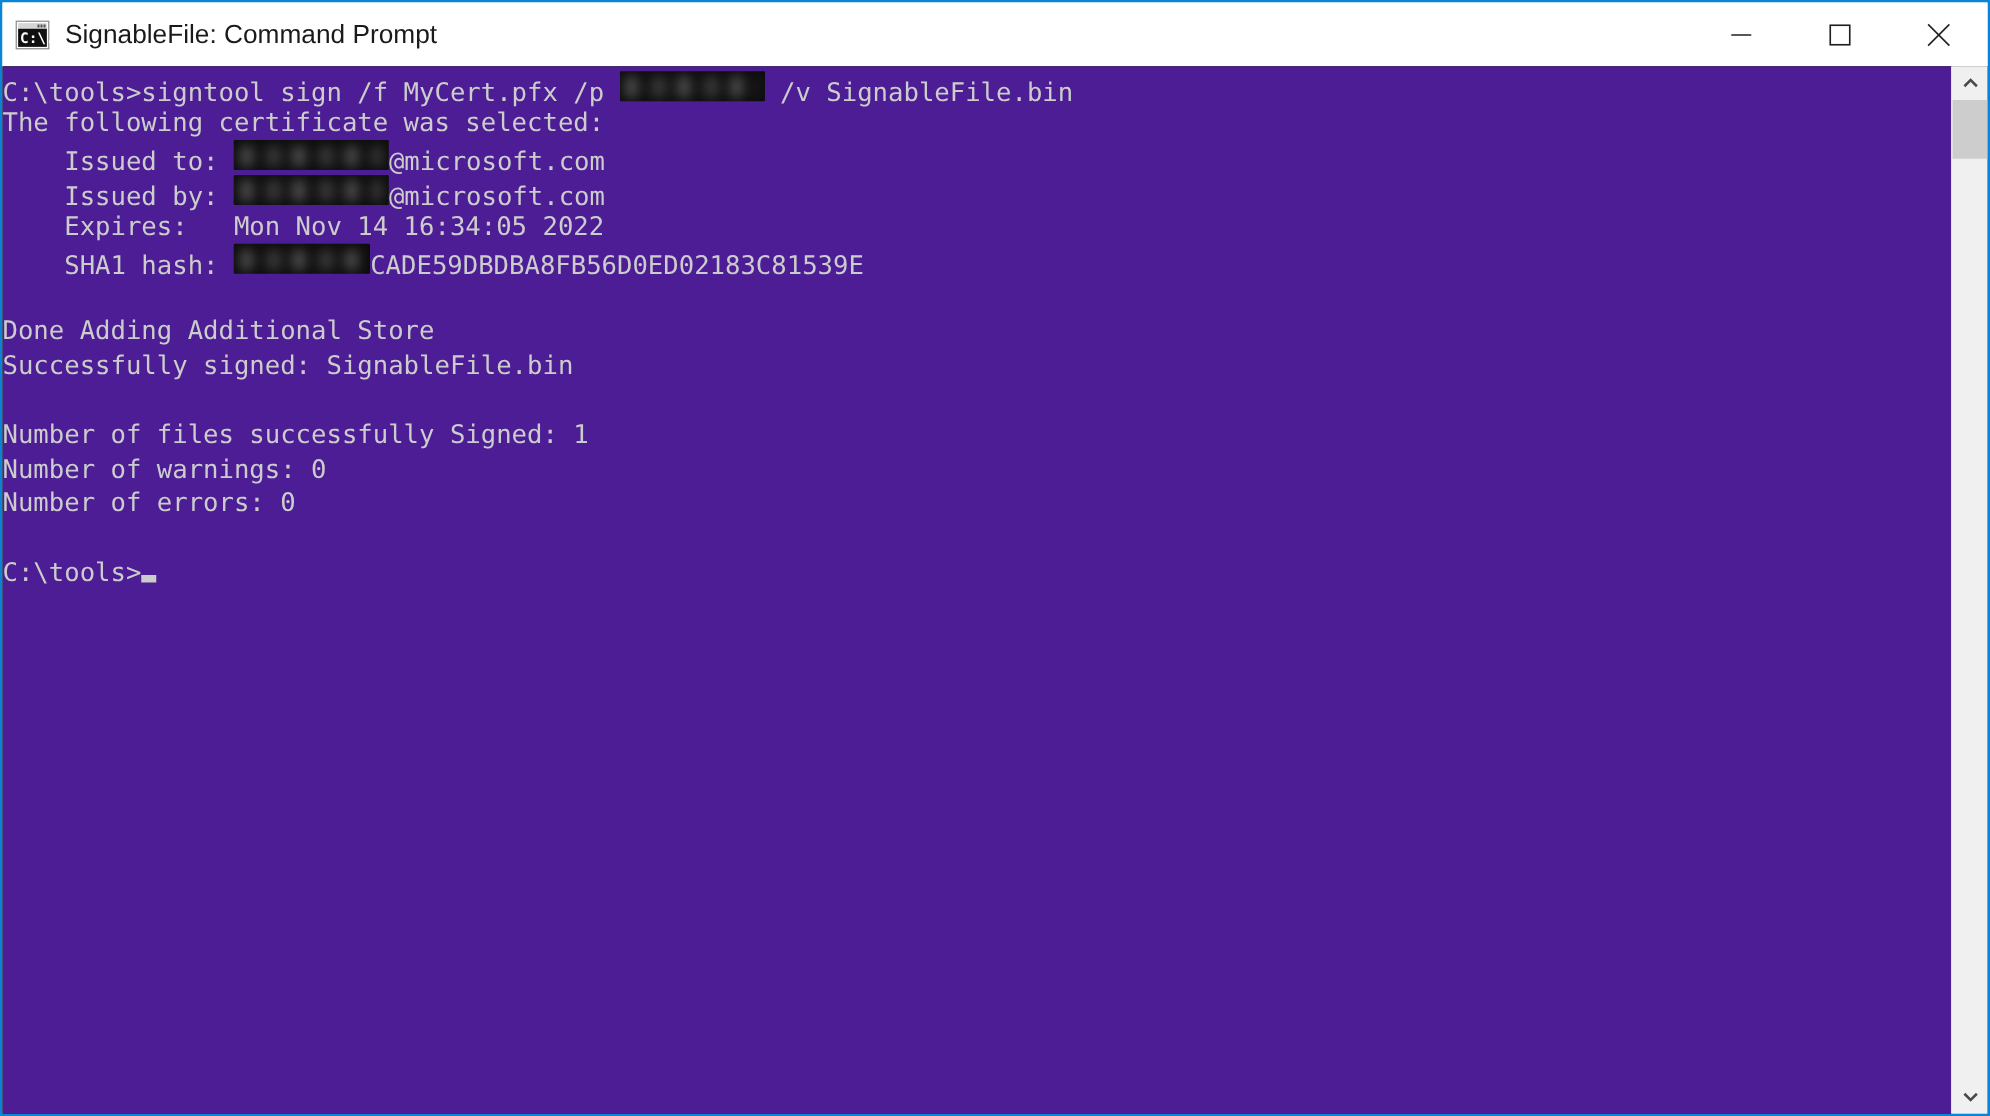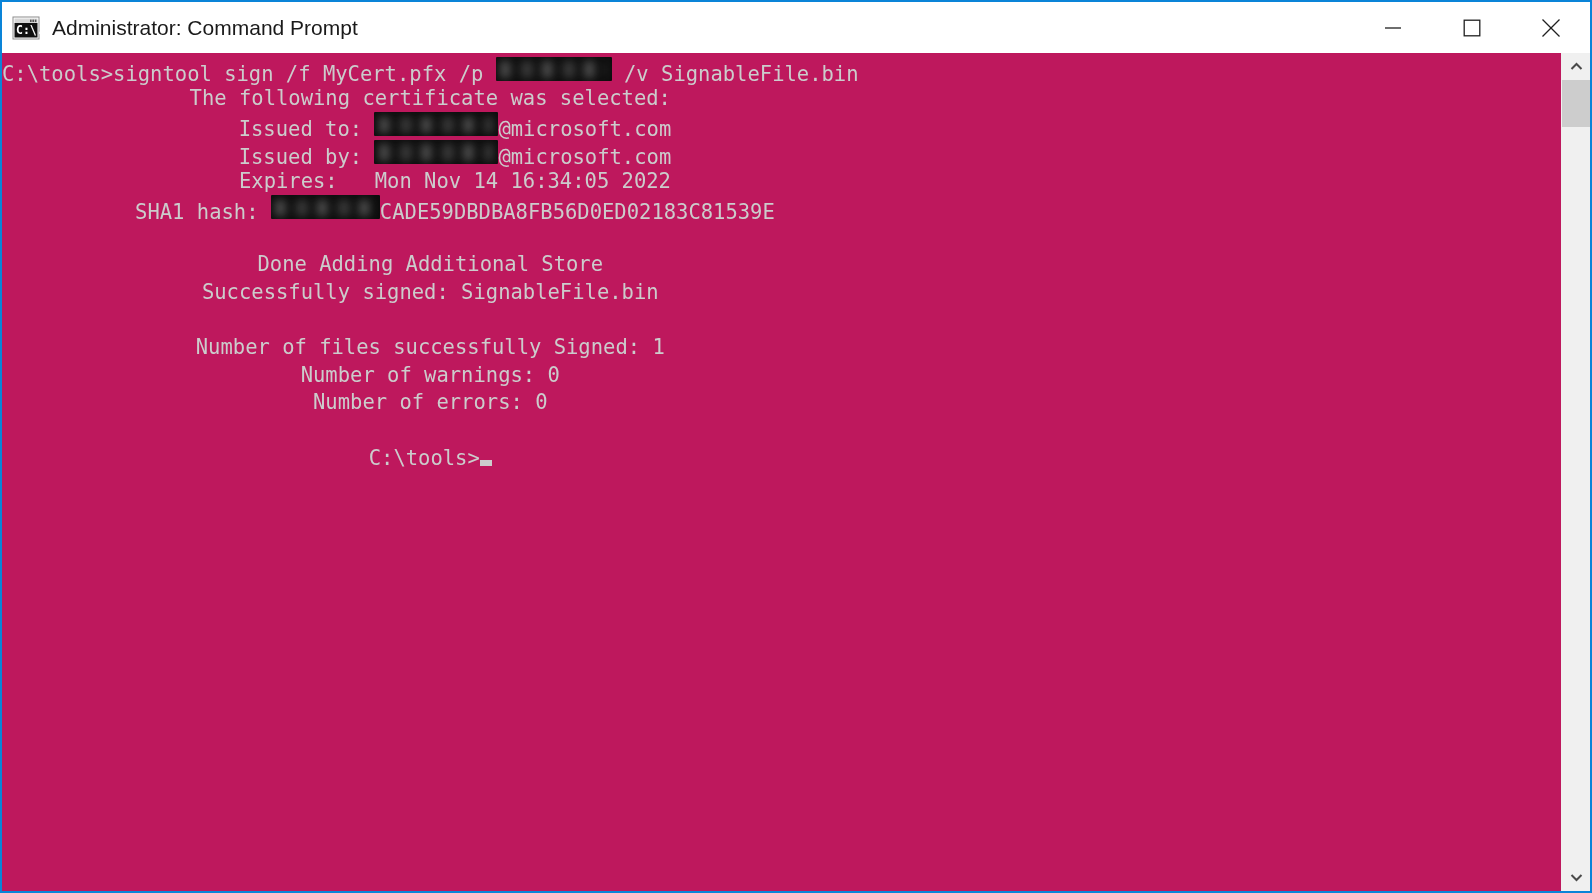--- a/index.html
+++ b/index.html
@@ -87,24 +87,23 @@
     display: flex;
     flex-direction: row;
     background: #000000;
     overflow: hidden;
   }
 
   
   #console {
     position: relative;
     flex: 1 1 auto;
-    background: #be185d;
+    background: #4c1d95;
     overflow: hidden;
     padding: 0;
-    text-align: center;
   }
   #console-lines {
     position: absolute;
     left: 0;
     top: 4px;
     font-family: "DejaVu Sans Mono", monospace;
     font-size: 20.5px;
     line-height: 27.7px;
     color: #cccccc;
     white-space: pre;
@@ -202,21 +201,21 @@
         <svg class="console-icon" viewBox="0 0 28 26" xmlns="http://www.w3.org/2000/svg">
           <rect x="1" y="2" width="26" height="22" fill="#ffffff" stroke="#8c8c8c" stroke-width="1"></rect>
           <rect x="2.5" y="3.5" width="23" height="4.5" fill="#d6d6d6"></rect>
           <rect x="18" y="4.6" width="1.6" height="2.4" fill="#555555"></rect>
           <rect x="20.4" y="4.6" width="1.6" height="2.4" fill="#555555"></rect>
           <rect x="22.8" y="4.6" width="1.6" height="2.4" fill="#555555"></rect>
           <rect x="2.5" y="8" width="23" height="14.5" fill="#101010"></rect>
           <text x="4" y="19.2" font-family="DejaVu Sans Mono, monospace" font-size="11.5" font-weight="bold" fill="#ffffff">C:\.</text>
         </svg>
       </span>
-      <span id="title-text">Administrator: Command Prompt</span>
+      <span id="title-text">SignableFile: Command Prompt</span>
     </div>
 
     <div id="titlebar-buttons">
       <button class="win-btn">
         <span>
           <svg width="18" height="12" viewBox="0 0 18 12" xmlns="http://www.w3.org/2000/svg">
             <line x1="1" y1="6" x2="17" y2="6" stroke="#202020" stroke-width="1.3"></line>
           </svg>
         </span>
       </button>

